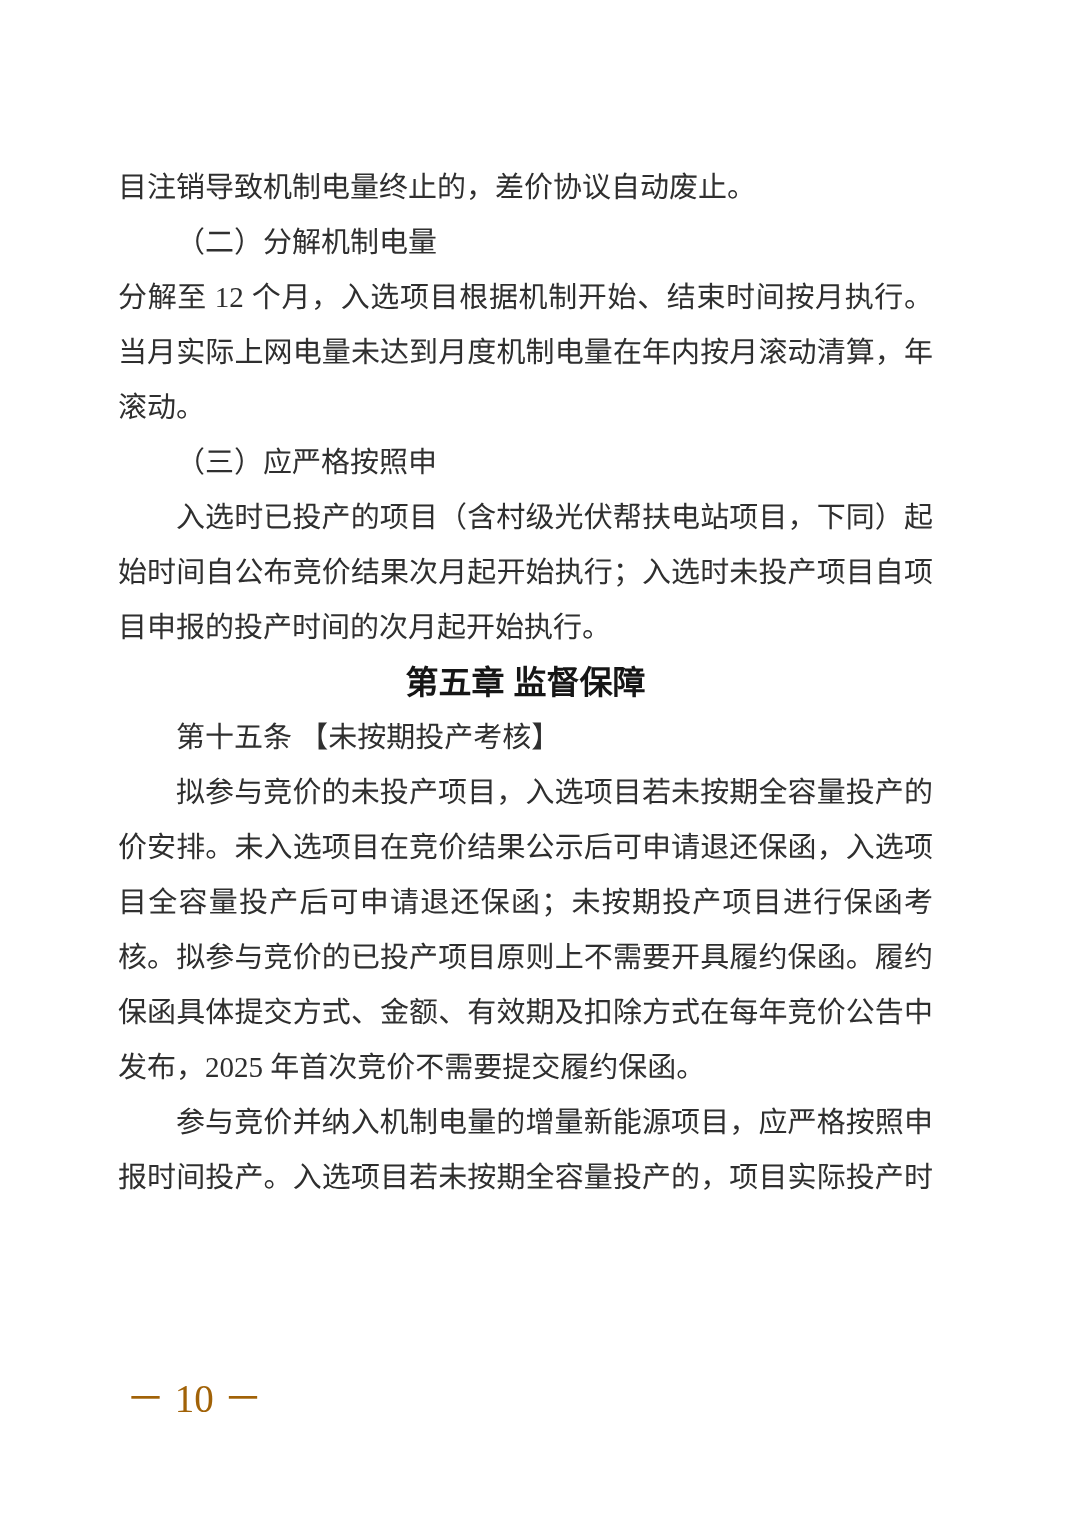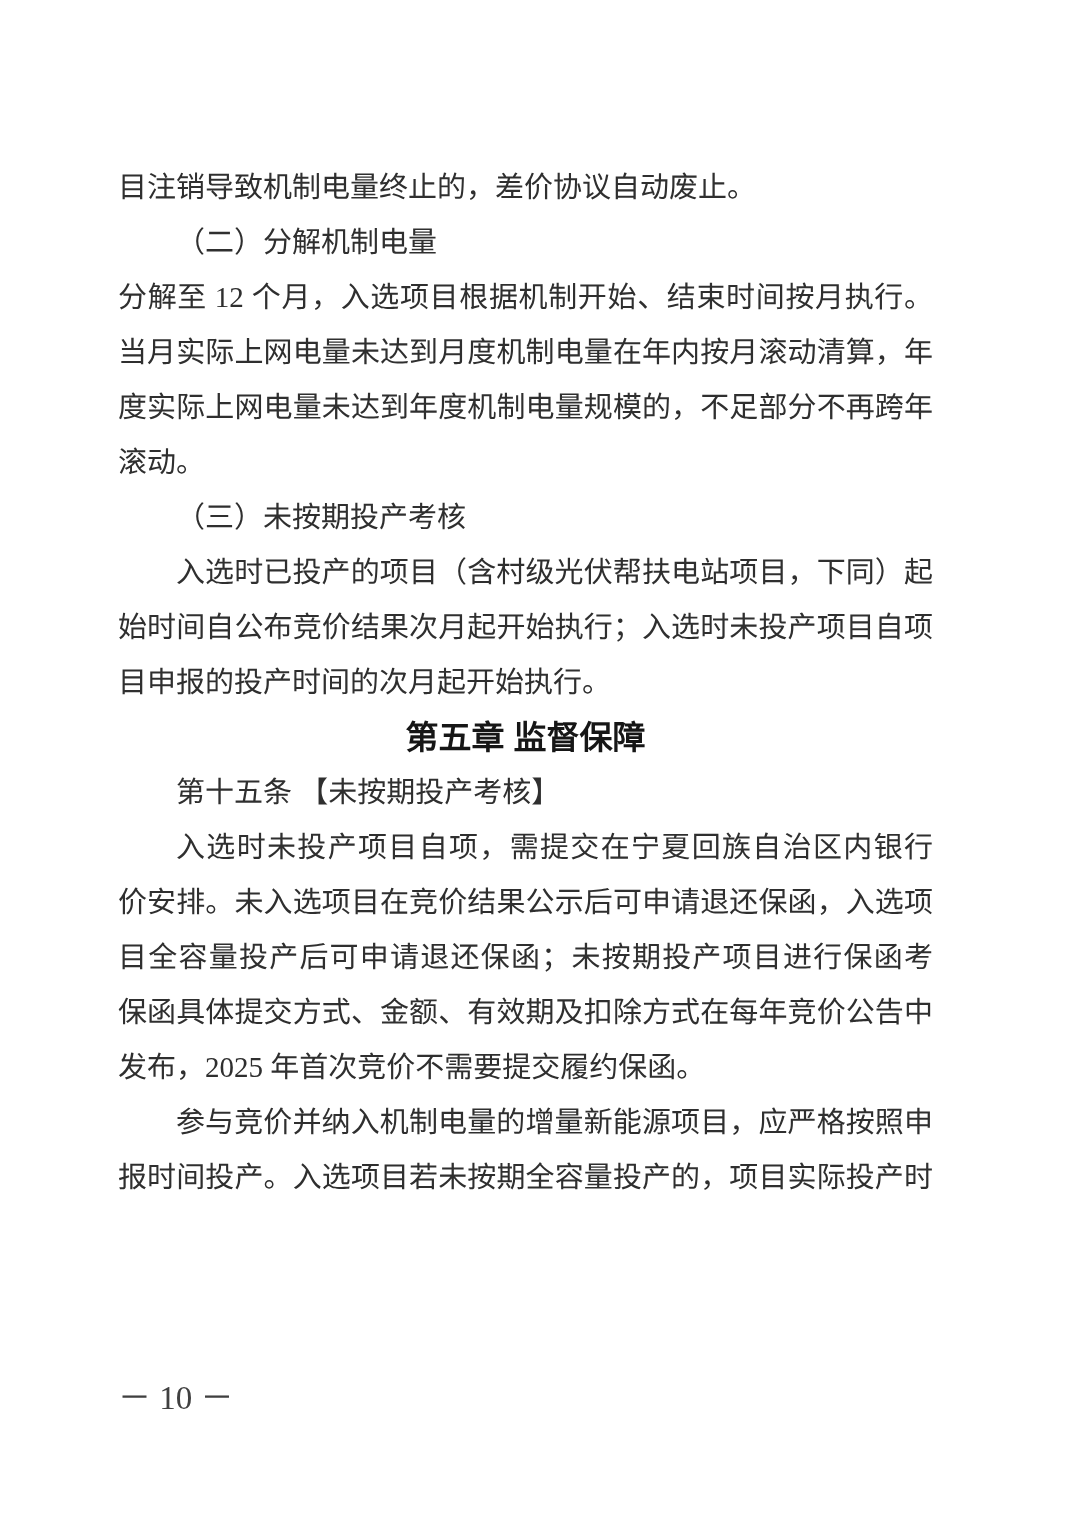--- a/index.html
+++ b/index.html
@@ -43,52 +43,52 @@
     font-weight: 700;
     font-size: 33px;
     color: #161616;
     text-align: left;
     text-align-last: center;
     text-indent: 0;
     white-space: nowrap;
   }
   .footer {
     position: absolute;
-    left: 118px;
+    left: 126px;
     top: 1371px;
     height: 55px;
     line-height: 55px;
-    font-size: 33px;
-    color: #404040;
+    font-size: 39px;
+    color: #a16207;
     font-family: "Liberation Serif", serif;
   }
 </style>
 </head>
 <body>
 
 <div class="page">
   <div class="content">
 
     <div class="line">目注销导致机制电量终止的，差价协议自动废止。</div>
     <div class="line indent">（二）分解机制电量</div>
     <div class="line full">分解至 12 个月，入选项目根据机制开始、结束时间按月执行。</div>
     <div class="line full">当月实际上网电量未达到月度机制电量在年内按月滚动清算，年</div>
-    <div class="line full">度实际上网电量未达到年度机制电量规模的，不足部分不再跨年</div>
     <div class="line">滚动。</div>
-    <div class="line indent">（三）未按期投产考核</div>
+    <div class="line indent">（三）应严格按照申</div>
     <div class="line indent full">入选时已投产的项目（含村级光伏帮扶电站项目，下同）起</div>
     <div class="line full">始时间自公布竞价结果次月起开始执行；入选时未投产项目自项</div>
     <div class="line">目申报的投产时间的次月起开始执行。</div>
 
     <div class="line heading">第五章 监督保障</div>
 
     <div class="line indent">第十五条 【未按期投产考核】</div>
-    <div class="line indent full">入选时未投产项目自项，需提交在宁夏回族自治区内银行</div>
+    <div class="line indent full">拟参与竞价的未投产项目，入选项目若未按期全容量投产的</div>
     <div class="line full">价安排。未入选项目在竞价结果公示后可申请退还保函，入选项</div>
     <div class="line full">目全容量投产后可申请退还保函；未按期投产项目进行保函考</div>
+    <div class="line full">核。拟参与竞价的已投产项目原则上不需要开具履约保函。履约</div>
     <div class="line full">保函具体提交方式、金额、有效期及扣除方式在每年竞价公告中</div>
     <div class="line">发布，2025 年首次竞价不需要提交履约保函。</div>
     <div class="line indent full">参与竞价并纳入机制电量的增量新能源项目，应严格按照申</div>
     <div class="line full">报时间投产。入选项目若未按期全容量投产的，项目实际投产时</div>
 
   </div>
 
   <div class="footer">－ 10 －</div>
 </div>
 

